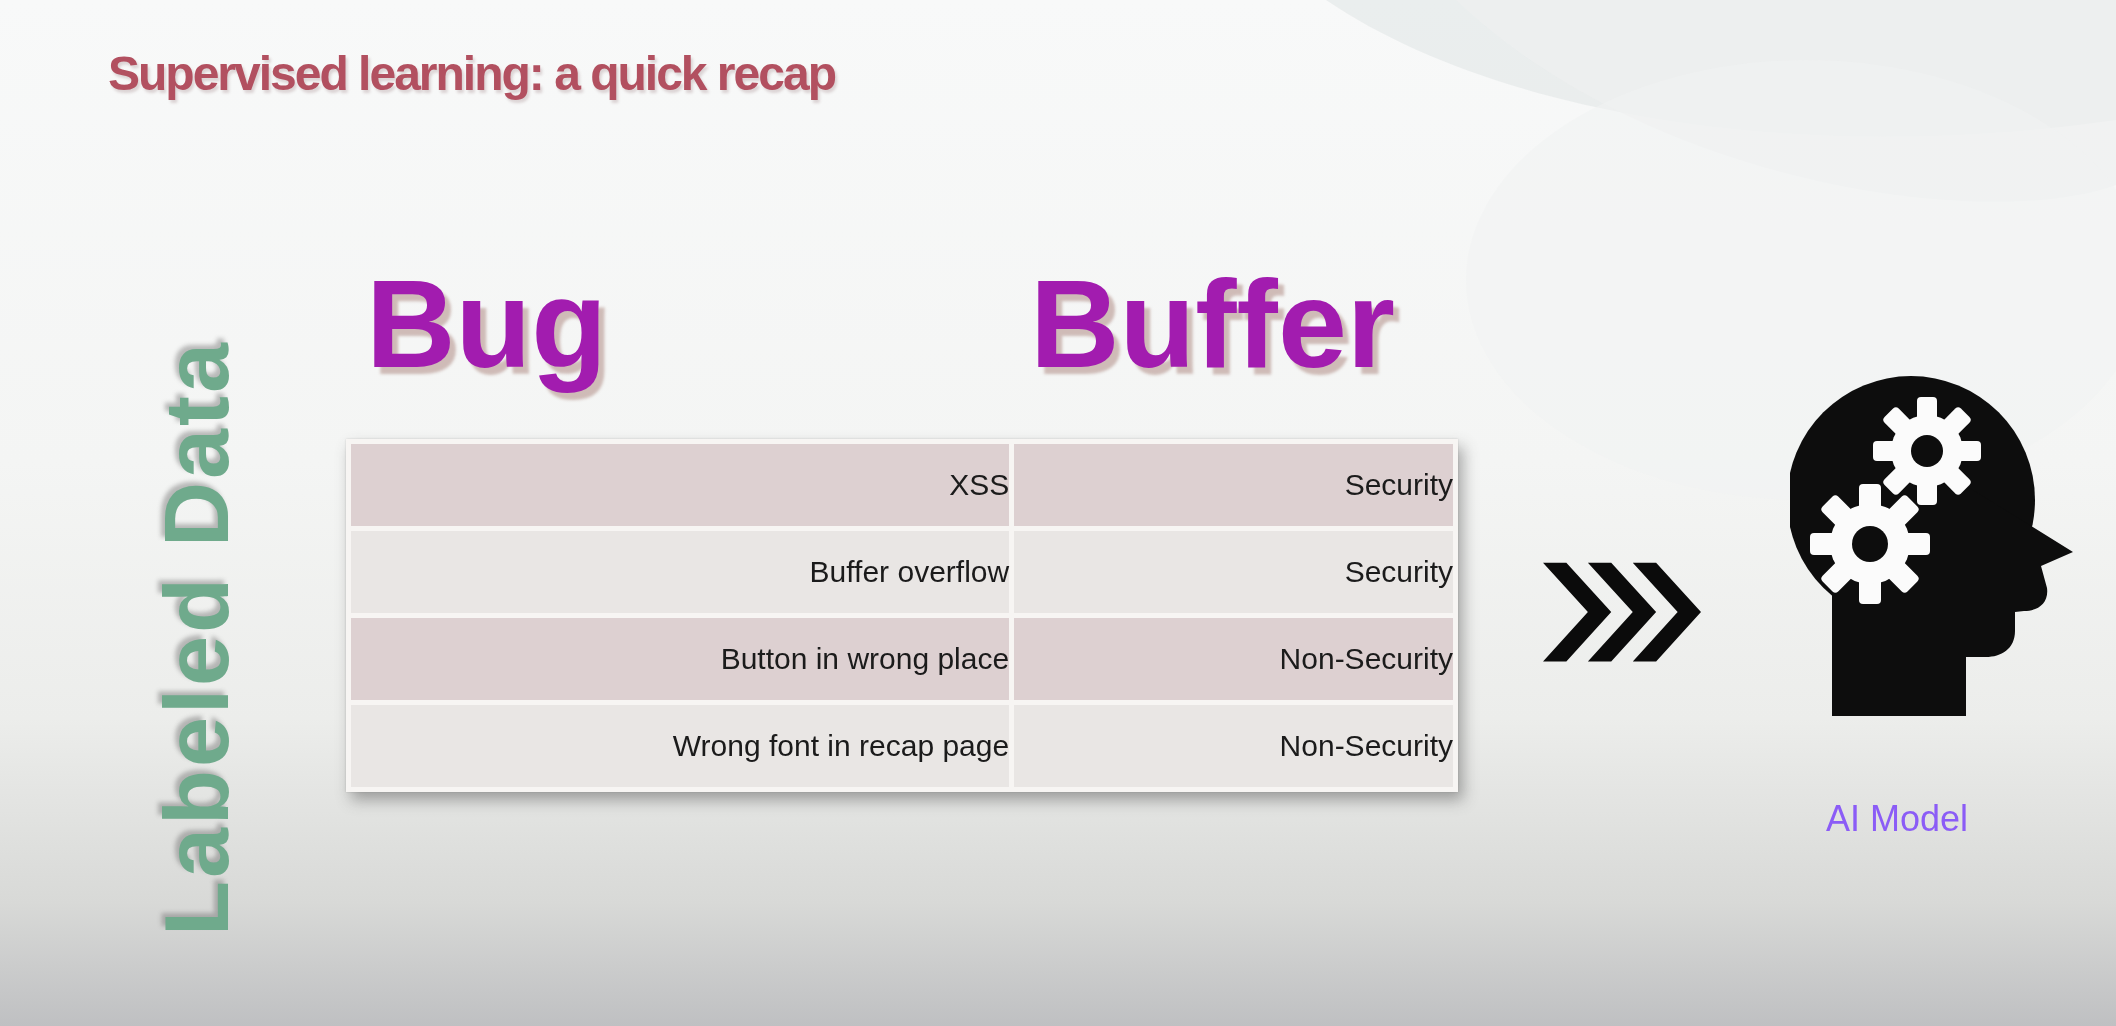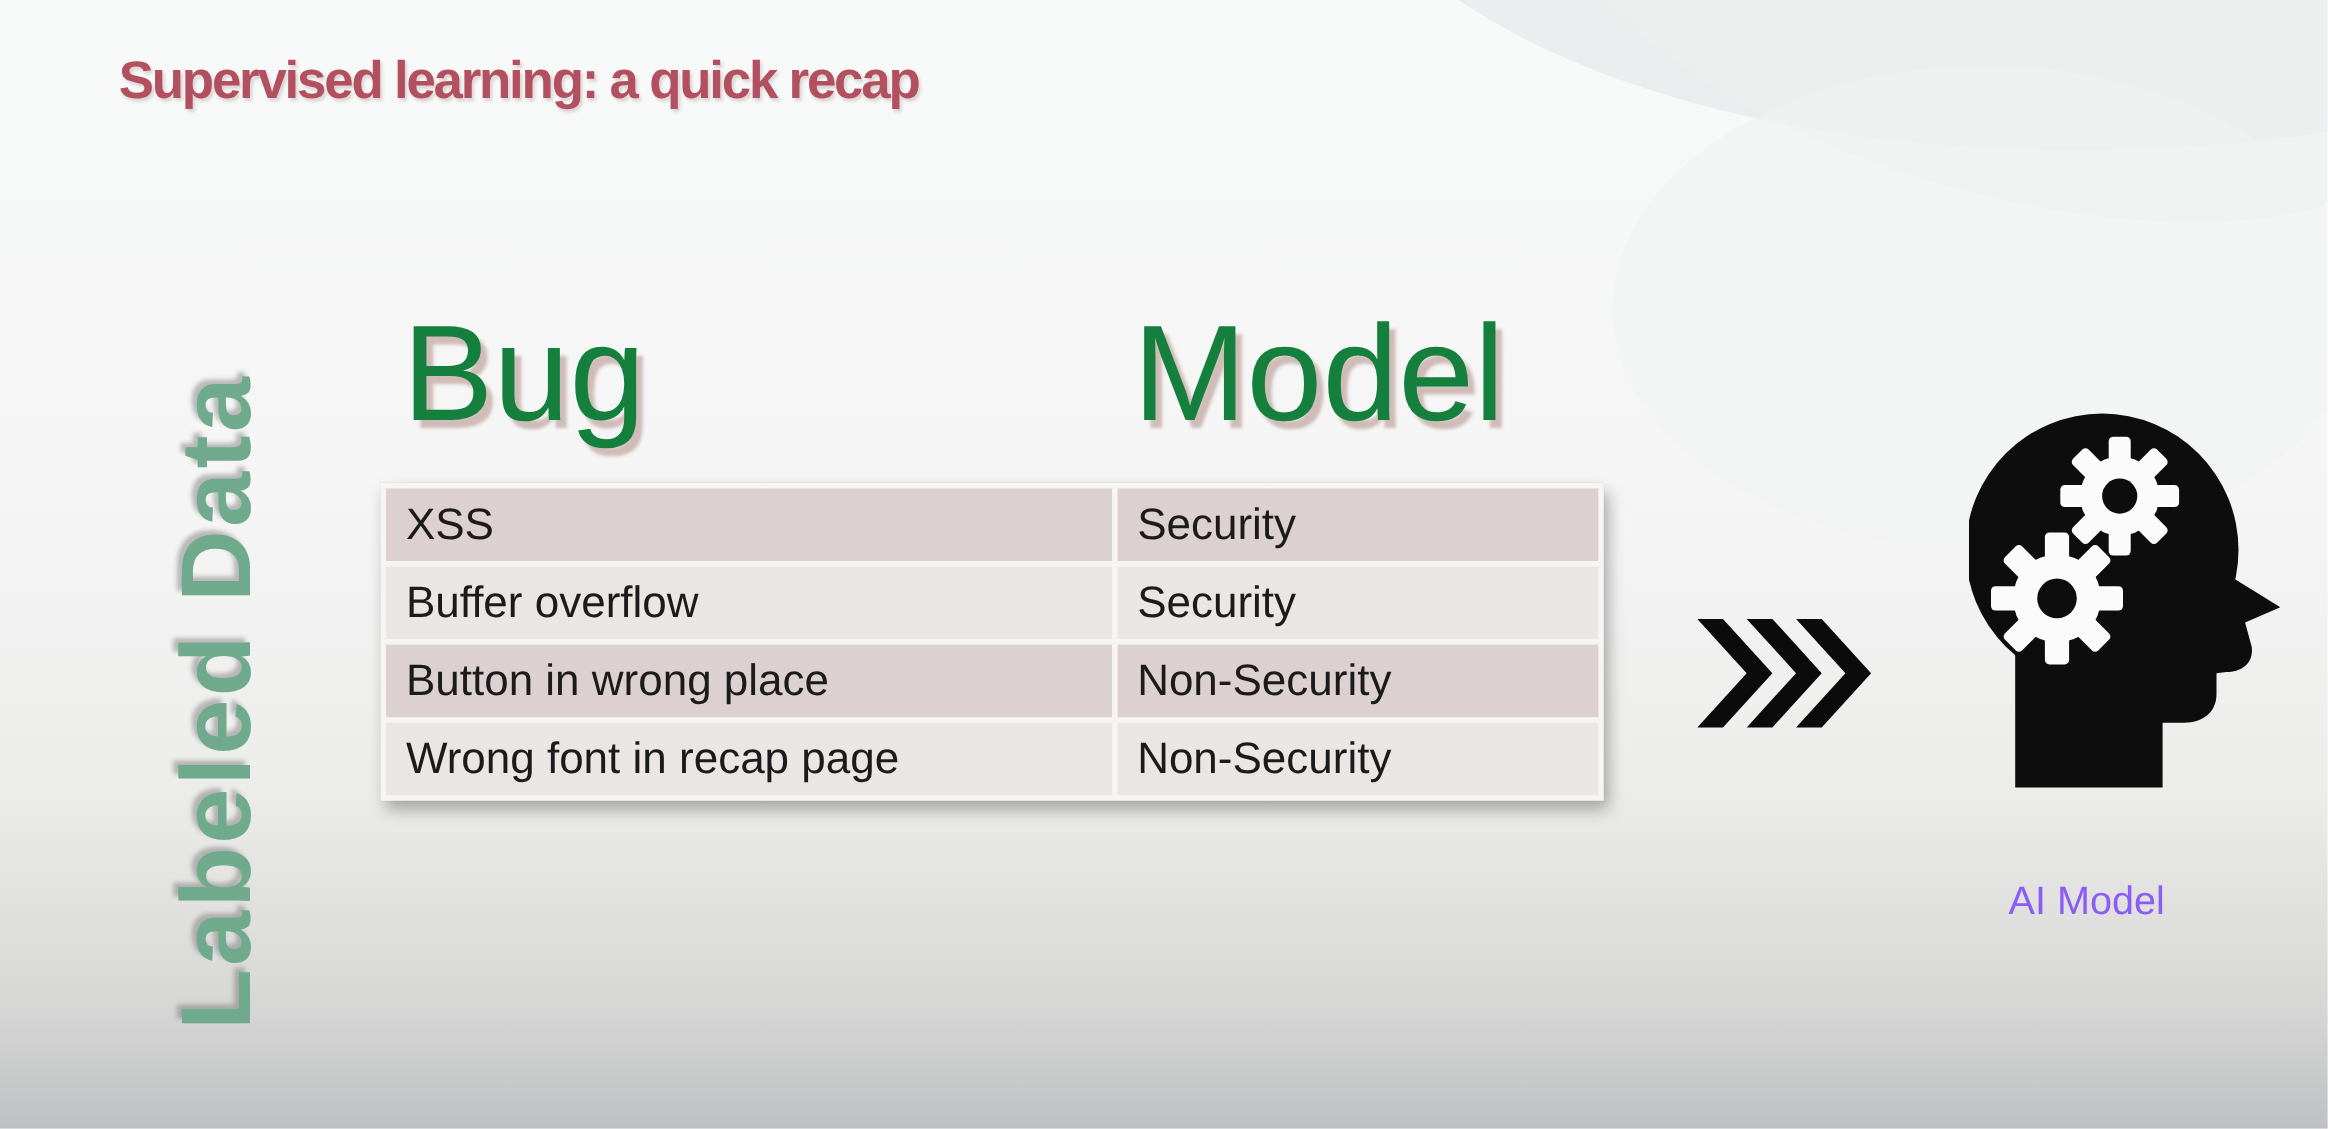--- a/index.html
+++ b/index.html
@@ -17,36 +17,36 @@
   }
   .vertical-label{
     position:absolute;left:-163px;top:583px;width:720px;height:110px;
     transform:rotate(-90deg);
     font-size:90px;font-weight:700;letter-spacing:3px;line-height:110px;
     text-align:center;color:#6faa8c;
     text-shadow:4px -4px 4px rgba(110,110,110,.45);
     white-space:nowrap;
   }
   .col-header{
-    position:absolute;top:278px;
-    font-size:124px;font-weight:400;line-height:1;color:#15803d;
+    position:absolute;top:262px;
+    font-size:124px;font-weight:700;line-height:1;color:#a21caf;
     text-shadow:6px 7px 3px rgba(150,100,90,.40);
     white-space:nowrap;
   }
   .col-header.bug{left:366px;}
   .col-header.label{left:1030px;}
   table.data-table{
     position:absolute;left:346px;top:439px;width:1112px;
     border-collapse:separate;border-spacing:5px;
     background:#f7f5f3;
     box-shadow:5px 8px 14px rgba(70,70,70,.45), 0 0 2px rgba(0,0,0,.15);
   }
   table.data-table td{
-    height:66px;padding:0 0 0 18px;vertical-align:middle;
-    font-size:40px;color:#1b1b1b;white-space:nowrap;
+    height:82px;padding:0 0 0 18px;vertical-align:middle;
+    font-size:30px;color:#1b1b1b;white-space:nowrap;text-align:right;
   }
   td.c-bug{width:660px;}
   td.c-label{width:437px;margin-top:44px;}
   tr.odd td{background:#ddd0d1;}
   tr.even td{background:#e9e6e4;}
   .arrow{position:absolute;left:1543px;top:558px;}
   .model{position:absolute;left:1790px;top:372px;}
   .model-caption{
     position:absolute;left:1826px;top:798px;
     font-size:36px;color:#8b5cf6;white-space:nowrap;
@@ -59,21 +59,21 @@
   <path d="M 510,0 C 680,115 980,165 1300,120 L 1300,0 Z" fill="#e6e9e9" opacity="0.75"></path>
   <path d="M 640,0 C 840,190 1180,230 1300,185 L 1300,0 Z" fill="#eef0f0" opacity="0.7"></path>
   <ellipse cx="990" cy="280" rx="340" ry="220" fill="#f1f3f3" opacity="0.55"></ellipse>
 </svg>
 
 <div class="title">Supervised learning: a quick recap</div>
 
 <div class="vertical-label">Labeled Data</div>
 
 <div class="col-header bug">Bug</div>
-<div class="col-header label">Model</div>
+<div class="col-header label">Buffer</div>
 
 <table class="data-table">
   <tbody>
     <tr class="odd">
       <td class="c-bug">XSS</td>
       <td class="c-label">Security</td>
     </tr>
     <tr class="even">
       <td class="c-bug">Buffer overflow</td>
       <td class="c-label">Security</td>

